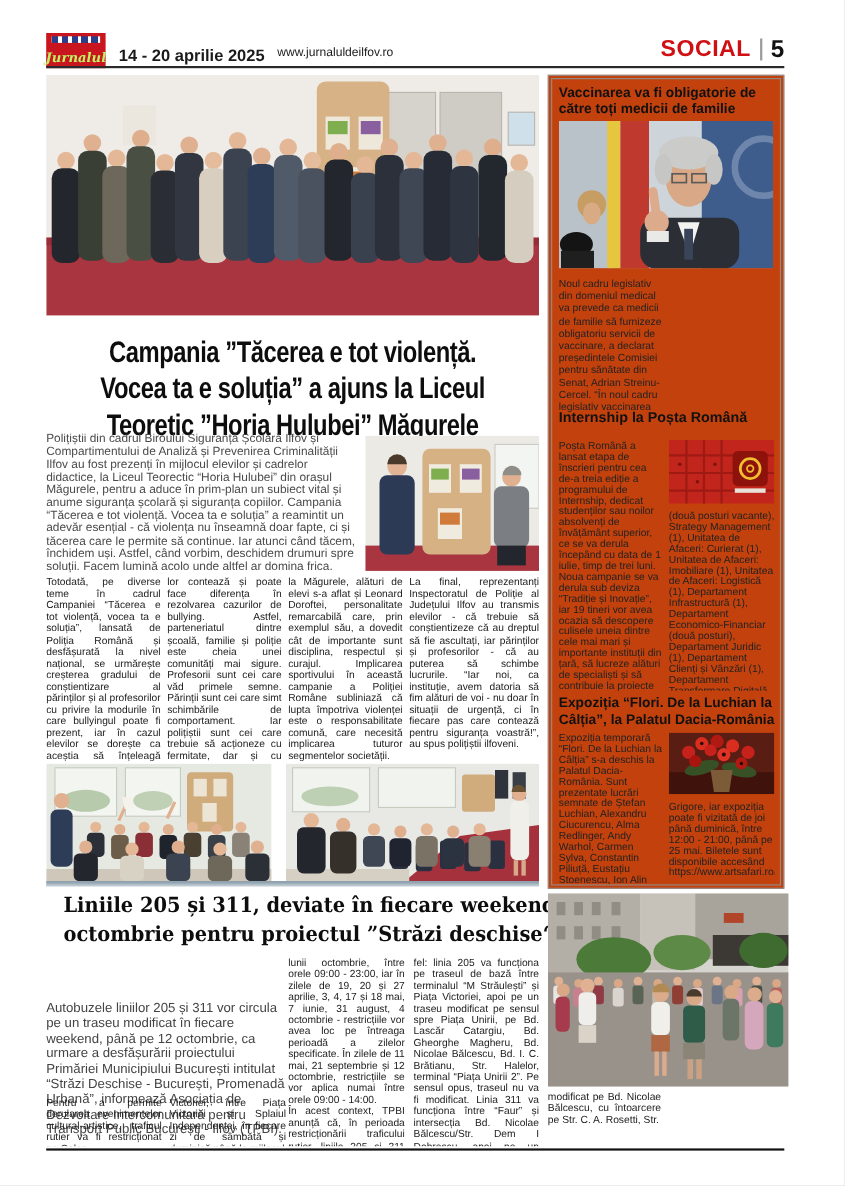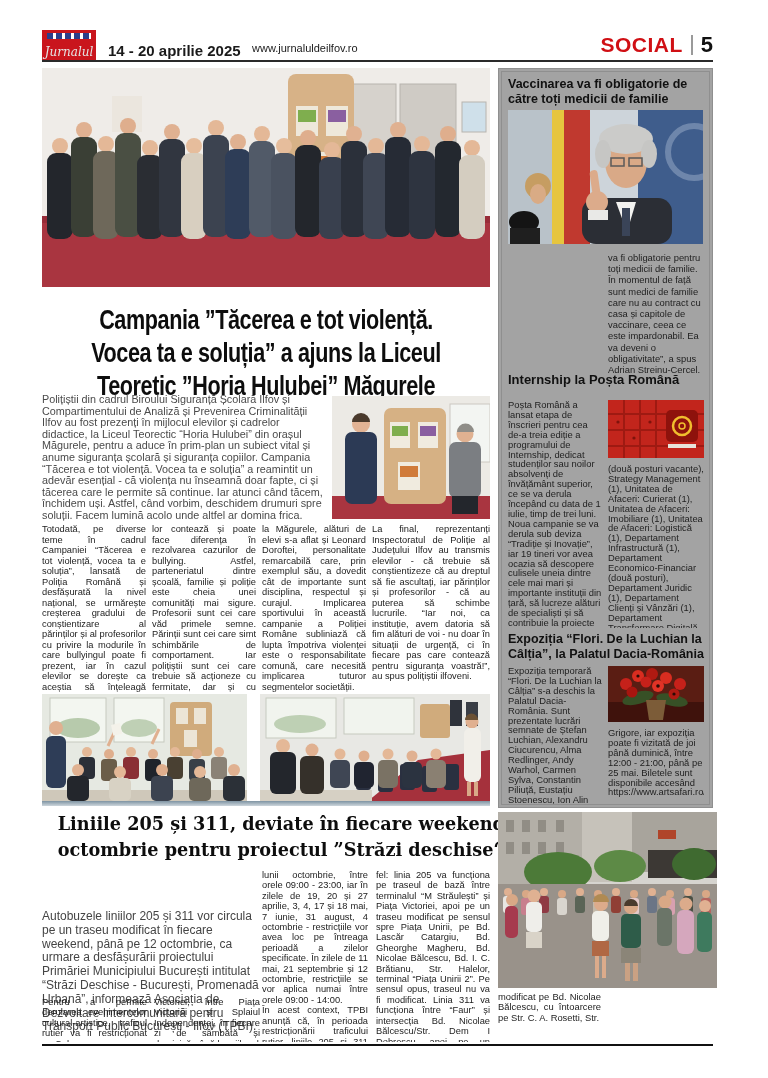--- a/index.html
+++ b/index.html
@@ -1,22 +1,22 @@
 <!DOCTYPE html>
 <html lang="ro"><head>
 <meta charset="utf-8">
 <style>
   html,body{margin:0;padding:0;background:#cfcfcf;}
   .page{position:relative;width:768px;height:1078px;background:#ffffff;overflow:hidden;
         font-family:"Liberation Sans",sans-serif;color:#1c1c1c;}
   .abs{position:absolute;}
   
-  .logo{left:42px;top:30px;width:54px;height:32px;background:#c9151d;color:#e5e5e5;
+  .logo{left:42px;top:30px;width:54px;height:32px;background:#c9151d;color:#bef264;
         display:flex;align-items:flex-end;justify-content:center;font-family:"DejaVu Serif",serif;
-        font-style:italic;font-weight:normal;font-size:12px;padding-bottom:3px;box-sizing:border-box;}
+        font-style:italic;font-weight:bold;font-size:12px;padding-bottom:3px;box-sizing:border-box;}
   .logo::before{content:"";position:absolute;top:3px;left:5px;right:5px;height:6px;
         background:repeating-linear-gradient(90deg,#2b3e8c 0 6px,#ffffff 6px 9px);}
   .hdr-date{left:108px;top:42px;font-size:15px;font-weight:bold;color:#1a1a1a;}
   .hdr-site{left:252px;top:42px;font-size:11px;font-weight:normal;color:#1a1a1a;}
   .hdr-right{right:55px;top:32px;display:flex;align-items:center;gap:8px;}
   .hdr-section{color:#d00f14;font-weight:bold;font-size:21px;letter-spacing:.5px;}
   .hdr-sep{width:2px;height:20px;background:#9a9a9a;}
   .hdr-page{font-weight:bold;font-size:22px;color:#111;}
   .hdr-rule{left:42px;top:60px;width:671px;height:2px;background:#2a2a2a;}
   
@@ -27,21 +27,21 @@
         font-size:10.8px;line-height:11.6px;color:#4a4a4a;}
   .ncol{font-size:9.3px;line-height:10.5px;text-align:justify;overflow:hidden;white-space:pre-line;}
   
   .divider{left:42px;top:801px;width:448px;height:5px;background:linear-gradient(#7e93a2,#cdd6dc);}
   .bus-headline{left:42px;top:810px;width:448px;text-align:center;}
   .bus-headline span{display:block;white-space:nowrap;font-family:"DejaVu Serif",serif;font-weight:bold;
         font-size:19px;line-height:26px;transform:scaleX(.93);transform-origin:50% 50%;color:#0d0d0d;}
   .bus-intro{left:42px;top:870px;width:218px;height:124px;overflow:hidden;
         font-size:12px;line-height:13.8px;color:#444;margin-top:40px;}
   
-  .sbox{left:498px;top:68px;width:215px;height:740px;border:4px double #8f8f8f;box-sizing:border-box;background:#a3a3a3;}
+  .sbox{left:498px;top:68px;width:215px;height:740px;border:4px double #8f8f8f;box-sizing:border-box;background:#c2410c;}
   .stitle{font-weight:bold;font-size:12.5px;line-height:15px;color:#111;}
   .scol{font-size:9.4px;line-height:11.2px;color:#222;overflow:hidden;}
   .scol-tight{font-size:9.4px;line-height:9.9px;color:#222;overflow:hidden;}
   .photo{overflow:hidden;}
   .photo svg{display:block;width:100%;height:100%;}
   .rule-bottom{left:42px;top:1044px;width:671px;height:2px;background:#111;}
   .cap{font-size:9.4px;line-height:10.4px;text-align:justify;overflow:hidden;}
 </style>
 </head>
 <body>
@@ -317,21 +317,21 @@
         <ellipse cx="95" cy="44" rx="8" ry="14" fill="#c6c6c4"></ellipse>
         <ellipse cx="141" cy="44" rx="8" ry="14" fill="#c6c6c4"></ellipse>
         <rect x="103" y="48" width="13" height="8" fill="none" stroke="#5a5a5a" stroke-width="1.5"></rect>
         <rect x="121" y="48" width="13" height="8" fill="none" stroke="#5a5a5a" stroke-width="1.5"></rect>
         <rect x="83" y="60" width="8" height="26" rx="4" fill="#dcab8b" transform="rotate(-8 87 73)"></rect>
         <circle cx="89" cy="92" r="11" fill="#dcab8b"></circle>
         <rect x="80" y="100" width="20" height="10" fill="#e9e9e7"></rect>
       </svg>
     </div>
 
-    <div class="abs scol" style="left:106px;top:180px;width:96px;height:124px;">va fi obligatorie pentru toți medicii de familie. În momentul de față sunt medici de familie care nu au contract cu casa și capitole de vaccinare, ceea ce este impardonabil. Ea va deveni o obligativitate”, a spus Adrian Streinu-Cercel.</div>
+    <div class="abs scol" style="left:6px;top:180px;width:94px;height:124px;">Noul cadru legislativ din domeniul medical va prevede ca medicii de familie să furnizeze obligatoriu servicii de vaccinare, a declarat președintele Comisiei pentru sănătate din Senat, Adrian Streinu-Cercel. “În noul cadru legislativ vaccinarea</div>
 
     <div class="abs stitle" style="left:6px;top:300px;width:196px;font-size:13px;">Internship la Poșta Română</div>
 
     <div class="abs scol-tight" style="left:6px;top:328px;width:94px;height:228px;">Poșta Română a lansat etapa de înscrieri pentru cea de-a treia ediție a programului de Internship, dedicat studenților sau noilor absolvenți de învățământ superior, ce se va derula începând cu data de 1 iulie, timp de trei luni. Noua campanie se va derula sub deviza “Tradiție și Inovație”, iar 19 tineri vor avea ocazia să descopere culisele uneia dintre cele mai mari și importante instituții din țară, să lucreze alături de specialiști și să contribuie la proiecte reale, cu impact național. Locurile disponibile în Administrația Centrală a companiei sunt în: Cabinet director general</div>
     <div class="abs photo" style="left:106px;top:328px;width:96px;height:58px;">
       <svg viewBox="0 0 96 58" preserveAspectRatio="none">
         <rect width="96" height="58" fill="#c2251c"></rect>
         <g stroke="#9e1a12" stroke-width="2">
           <line x1="16" y1="0" x2="16" y2="58"></line>
             <line x1="32" y1="0" x2="32" y2="58"></line>

